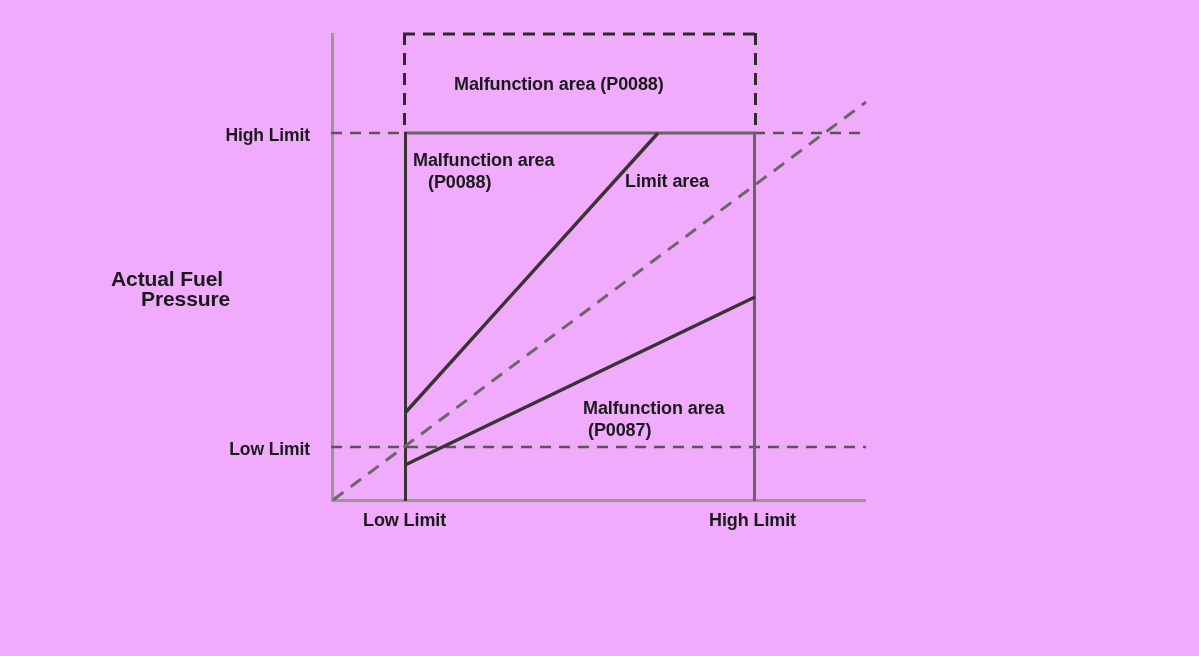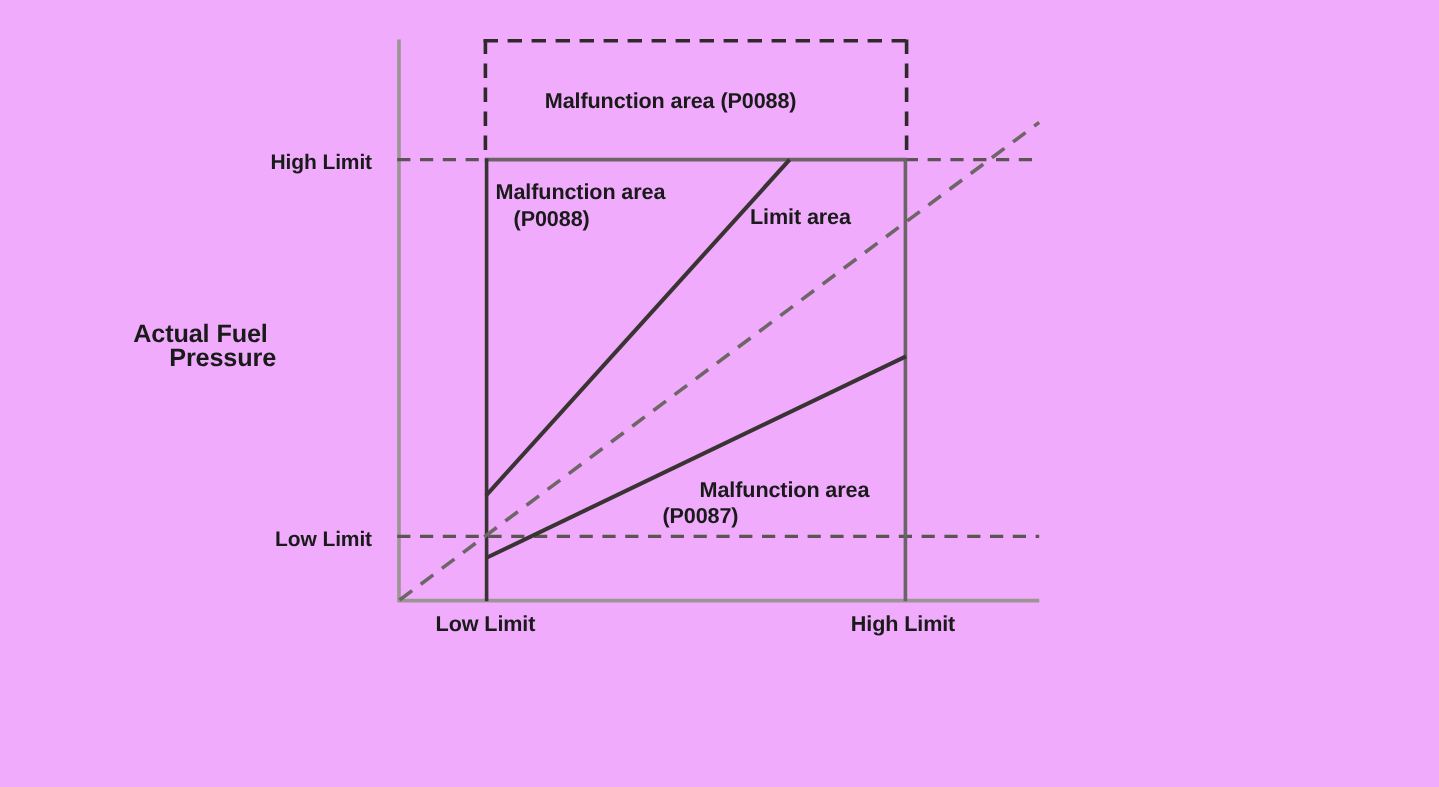--- a/index.html
+++ b/index.html
@@ -83,21 +83,21 @@
   </svg>
 
   <div class="lbl lbl-18" style="left:454px; top:74px;">Malfunction area (P0088)</div>
 
   <div class="lbl lbl-18" style="left:413px; top:150px;">Malfunction area</div>
   <div class="lbl lbl-18" style="left:428px; top:172px;">(P0088)</div>
 
   <div class="lbl lbl-18" style="left:625px; top:171px;">Limit area</div>
 
   <div class="lbl lbl-18" style="left:583px; top:398px;">Malfunction area</div>
-  <div class="lbl lbl-18" style="left:552px; top:420px;">(P0087)</div>
+  <div class="lbl lbl-18" style="left:588px; top:420px;">(P0087)</div>
 
   <div class="lbl lbl-17 y-tick" style="left:110px; top:125px; width:200px;">High Limit</div>
 
   <div class="lbl lbl-17 y-tick" style="left:110px; top:439px; width:200px;">Low Limit</div>
 
   <div class="lbl lbl-17 axis-title" style="left:111px; top:267px;">Actual Fuel</div>
   <div class="lbl lbl-17 axis-title" style="left:119px; top:287px;margin-left:22px;">Pressure</div>
 
   <div class="lbl lbl-18" style="left:363px; top:510px;">Low Limit</div>
 

